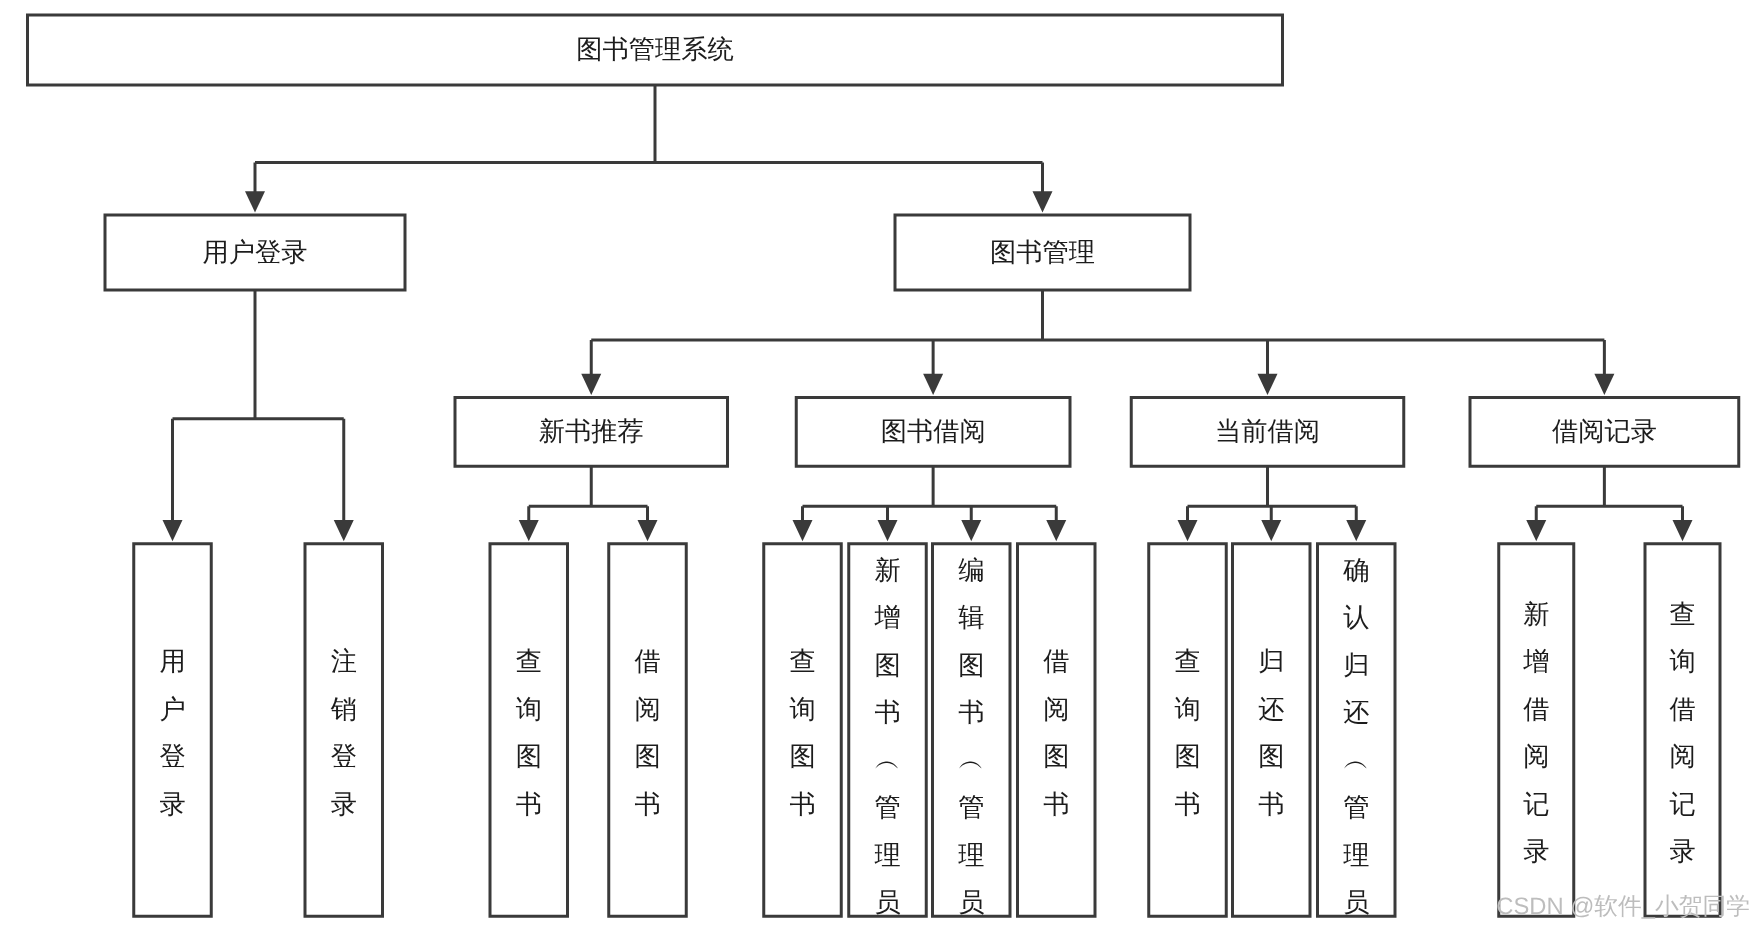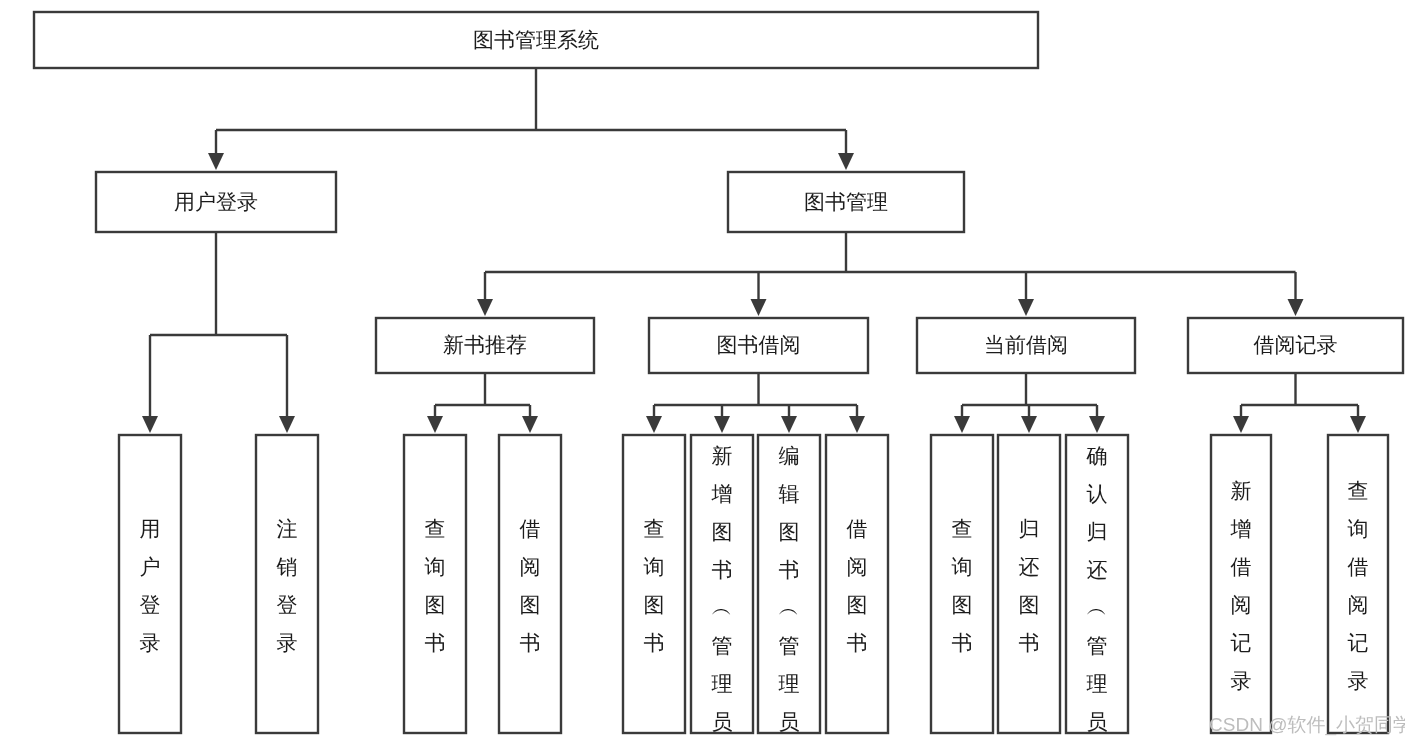--- a/index.html
+++ b/index.html
@@ -9,21 +9,21 @@
   }
   body {
     width: 1405px;
     height: 747px;
     font-family: "Liberation Sans", "DejaVu Sans", sans-serif;
     overflow: hidden;
     position: relative;
   }
   #chart-root {
     position: absolute;
-    left: 16px;
+    left: 4px;
     top: 0;
     width: 1285px;
     height: 747px;
   }
   .node-box {
     fill: #ffffff;
     stroke: #3a3a3a;
     stroke-width: 2.4;
   }
   .connector {

